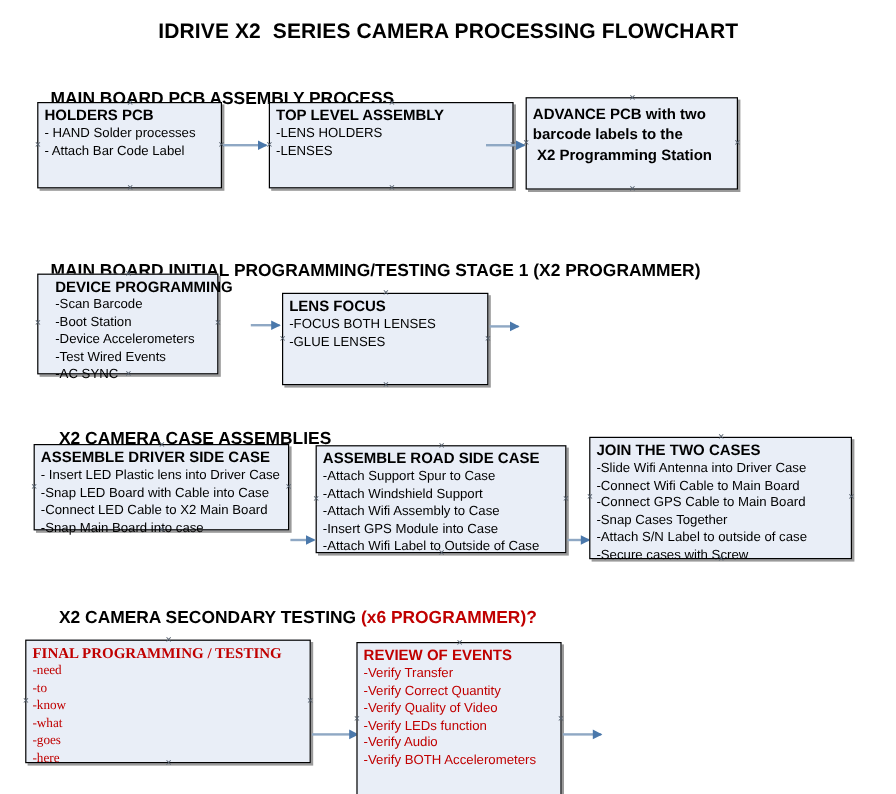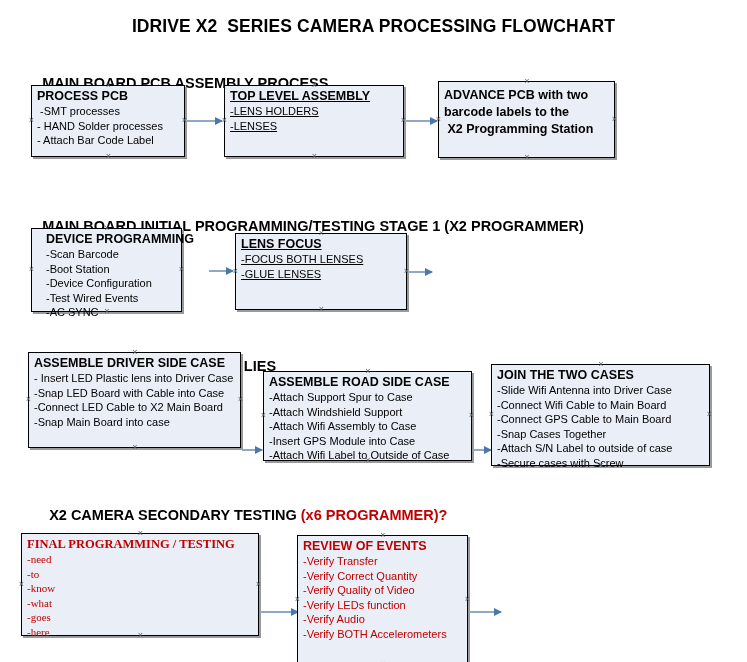--- a/index.html
+++ b/index.html
@@ -125,35 +125,34 @@
 
 <div class="canvas">
 
   <div class="doc-title">IDRIVE X2  SERIES CAMERA PROCESSING FLOWCHART</div>
 
   <div class="section-head" style="left:26px; top:59px;">
     <span>MAIN BOARD PCB ASSEMBLY PROCESS</span>
   </div>
 
   <div class="box" style="left:31px; top:85px; width:154px; height:72px;">
-    <div class="box-title">PROCESS PCB</div>
-    <div class="box-line"> -SMT processes</div>
+    <div class="box-title">HOLDERS PCB</div>
     <div class="box-line">- HAND Solder processes</div>
     <div class="box-line">- Attach Bar Code Label</div>
     <span class="xh" style="left:50%; top:-4px; margin-left:-3px;"></span>
     <span class="xh" style="left:-4px; top:50%; margin-top:-4px;"></span>
     <span class="xh" style="right:-4px; top:50%; margin-top:-4px;"></span>
     <span class="xh" style="left:50%; bottom:-4px; margin-left:-3px;"></span>
   </div>
 
   <div class="conn" style="left:186px; top:120px; width:36px;">
     <span class="head"></span>
   </div>
 
-  <div class="box" style="left:224px; top:85px; width:180px; height:72px;text-decoration:underline;">
+  <div class="box" style="left:224px; top:85px; width:204px; height:72px;">
     <div class="box-title">TOP LEVEL ASSEMBLY</div>
     <div class="box-line">-LENS HOLDERS</div>
     <div class="box-line">-LENSES</div>
     <span class="xh" style="left:50%; top:-4px; margin-left:-3px;"></span>
     <span class="xh" style="left:-4px; top:50%; margin-top:-4px;"></span>
     <span class="xh" style="right:-4px; top:50%; margin-top:-4px;"></span>
     <span class="xh" style="left:50%; bottom:-4px; margin-left:-3px;"></span>
   </div>
 
   <div class="conn" style="left:405px; top:120px; width:32px;">
@@ -171,53 +170,53 @@
   </div>
 
   <div class="section-head" style="left:26px; top:202px;">
     <span>MAIN BOARD INITIAL PROGRAMMING/TESTING STAGE 1 (X2 PROGRAMMER)</span>
   </div>
 
   <div class="box" style="left:31px; top:228px; width:151px; height:84px;padding-left:14px;">
     <div class="box-title">DEVICE PROGRAMMING</div>
     <div class="box-line">-Scan Barcode</div>
     <div class="box-line">-Boot Station</div>
-    <div class="box-line">-Device Configuration</div>
+    <div class="box-line">-Device Accelerometers</div>
     <div class="box-line">-Test Wired Events</div>
     <div class="box-line">-AC SYNC</div>
     <span class="xh" style="left:50%; top:-4px; margin-left:-3px;"></span>
     <span class="xh" style="left:-4px; top:50%; margin-top:-4px;"></span>
     <span class="xh" style="right:-4px; top:50%; margin-top:-4px;"></span>
     <span class="xh" style="left:50%; bottom:-4px; margin-left:-3px;"></span>
   </div>
 
   <div class="conn" style="left:209px; top:270px; width:24px;">
     <span class="head"></span>
   </div>
 
-  <div class="box" style="left:235px; top:233px; width:172px; height:77px;text-decoration:underline;">
+  <div class="box" style="left:235px; top:244px; width:172px; height:77px;">
     <div class="box-title">LENS FOCUS</div>
     <div class="box-line">-FOCUS BOTH LENSES</div>
     <div class="box-line">-GLUE LENSES</div>
     <span class="xh" style="left:50%; top:-4px; margin-left:-3px;"></span>
     <span class="xh" style="left:-4px; top:50%; margin-top:-4px;"></span>
     <span class="xh" style="right:-4px; top:50%; margin-top:-4px;"></span>
     <span class="xh" style="left:50%; bottom:-4px; margin-left:-3px;"></span>
   </div>
 
   <div class="conn" style="left:408px; top:271px; width:24px;">
     <span class="head"></span>
   </div>
 
 
   <div class="section-head" style="left:33px; top:342px;">
     <span>X2 CAMERA CASE ASSEMBLIES</span>
   </div>
 
-  <div class="box" style="left:28px; top:352px; width:213px; height:96px;">
+  <div class="box" style="left:28px; top:370px; width:213px; height:72px;">
     <div class="box-title">ASSEMBLE DRIVER SIDE CASE</div>
     <div class="box-line">- Insert LED Plastic lens into Driver Case</div>
     <div class="box-line">-Snap LED Board with Cable into Case</div>
     <div class="box-line">-Connect LED Cable to X2 Main Board</div>
     <div class="box-line">-Snap Main Board into case</div>
     <span class="xh" style="left:50%; top:-4px; margin-left:-3px;"></span>
     <span class="xh" style="left:-4px; top:50%; margin-top:-4px;"></span>
     <span class="xh" style="right:-4px; top:50%; margin-top:-4px;"></span>
     <span class="xh" style="left:50%; bottom:-4px; margin-left:-3px;"></span>
   </div>

